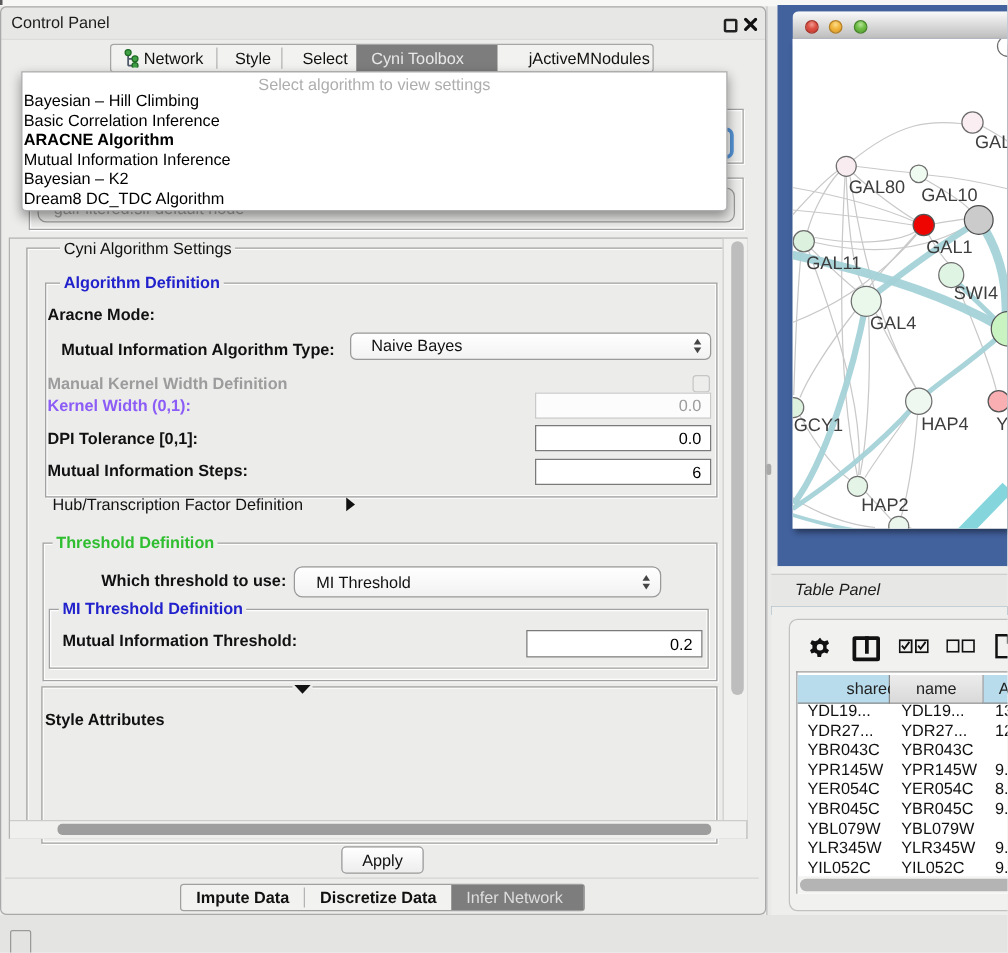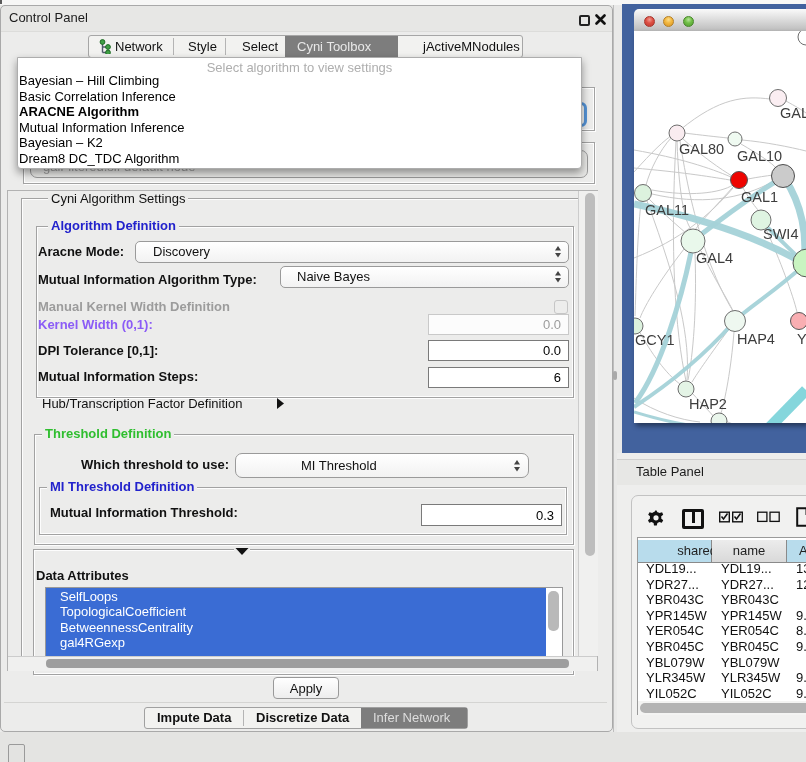--- a/index.html
+++ b/index.html
@@ -54,28 +54,21 @@
 
   <div class="abs" style="left:7px;top:185px;width:589px;height:479px;border:1px solid #b2b2b2;background:#ececeb;">
 
     <div class="etched" style="left:13px;top:7px;width:557px;height:458px;"></div>
     <div class="gtitle" style="left:24px;top:1px;color:#111;margin-left:16px;">Cyni Algorithm Settings</div>
 
     <div class="etched" style="left:28px;top:35px;width:536px;height:170px;"></div>
     <div class="gtitle bold" style="left:40px;top:28px;color:#2222cc;">Algorithm Definition</div>
 
     <div class="abs lbl bold" style="left:30px;top:53px;">Aracne Mode:</div>
-    <div class="combo" style="left:127px;top:50px;width:432px;height:20px;">
-      <span style="position:absolute;left:17px;top:2px;">Discovery</span>
-      <svg style="position:absolute;right:6px;top:4px;" width="8" height="12" viewBox="0 0 8 12">
-          <path d="M4 0 L7 4.5 L1 4.5 Z" fill="#444"></path>
-          <path d="M4 11.5 L7 7 L1 7 Z" fill="#444"></path>
-        </svg>
-    </div>
-    <div class="abs lbl bold" style="left:30px;top:81px;">Mutual Information Algorithm Type:</div>
+    <div class="abs lbl bold" style="left:30px;top:81px;padding-left:11px;">Mutual Information Algorithm Type:</div>
     <div class="combo" style="left:272px;top:75px;width:287px;height:20px;">
       <span style="position:absolute;left:16px;top:2px;">Naive Bayes</span>
       <svg style="position:absolute;right:6px;top:4px;" width="8" height="12" viewBox="0 0 8 12">
           <path d="M4 0 L7 4.5 L1 4.5 Z" fill="#444"></path>
           <path d="M4 11.5 L7 7 L1 7 Z" fill="#444"></path>
         </svg>
     </div>
     <div class="abs lbl bold" style="left:30px;top:108px;color:#9c9c9c;">Manual Kernel Width Definition</div>
     <div class="abs" style="left:546px;top:109px;width:12px;height:12px;background:#ededec;border:1px solid #c6c6c6;border-radius:3px;"></div>
     <div class="abs lbl bold" style="left:30px;top:126px;color:#8b5cf6;">Kernel Width (0,1):</div>
@@ -94,45 +87,40 @@
     <div class="abs lbl" style="left:34px;top:205px;">Hub/Transcription Factor Definition</div>
     <svg class="abs" style="left:267px;top:206px;" width="10" height="13" viewBox="0 0 10 13">
         <path d="M2 1 L9 6.5 L2 12 Z" fill="#111"></path>
       </svg>
 
     <div class="etched" style="left:26px;top:243px;width:538px;height:109px;"></div>
     <div class="gtitle bold" style="left:34px;top:236px;color:#2fbe2f;">Threshold Definition</div>
 
     <div class="abs lbl bold" style="left:73px;top:266px;">Which threshold to use:</div>
     <div class="combo" style="left:227px;top:262px;width:292px;height:23px;border-radius:7px;">
-      <span style="position:absolute;left:17px;top:4px;margin-left:48px;">MI Threshold</span>
+      <span style="position:absolute;left:17px;top:4px;">MI Threshold</span>
       <svg style="position:absolute;right:7px;top:6px;" width="8" height="12" viewBox="0 0 8 12">
           <path d="M4 0 L7 4.5 L1 4.5 Z" fill="#444"></path>
           <path d="M4 11.5 L7 7 L1 7 Z" fill="#444"></path>
         </svg>
     </div>
 
     <div class="etched" style="left:31px;top:296px;width:526px;height:46px;"></div>
     <div class="gtitle bold" style="left:39px;top:289px;color:#2222cc;">MI Threshold Definition</div>
     <div class="abs lbl bold" style="left:42px;top:314px;">Mutual Information Threshold:</div>
     <div class="field" style="left:413px;top:313px;width:139px;height:20px;">
-        <span style="position:absolute;right:7px;top:3px;">0.3</span>
+        <span style="position:absolute;right:7px;top:3px;">0.2</span>
       </div>
 
     <div class="etched" style="left:25px;top:358px;width:539px;height:124px;"></div>
     <svg class="abs" style="left:226px;top:355px;background:#ececeb;" width="16px" height="10" viewBox="0 0 16 10">
         <path d="M1.5 2 L14.5 2 L8 9 Z" fill="#111"></path>
       </svg>
-    <div class="abs lbl bold" style="left:28px;top:377px;">Data Attributes</div>
-
-    <div class="abs" style="left:37px;top:396px;width:516px;height:70px;background:#fff;border:1px solid #999;">
-      <div class="abs" style="left:0;top:0;width:500px;height:70px;background:#3a6cd4;"></div>
-      <div class="abs" style="left:14px;top:1px;font-size:13px;line-height:15.4px;color:#fff;">SelfLoops<br>TopologicalCoefficient<br>BetweennessCentrality<br>gal4RGexp</div>
-      <div class="abs" style="left:502px;top:3px;width:11px;height:40px;background:#b9b9b9;border-radius:5px;"></div>
-    </div>
+    <div class="abs lbl bold" style="left:28px;top:377px;">Style Attributes</div>
+
 
     <div class="abs" style="left:570px;top:0;width:19px;height:465px;background:#f0f0ef;border-left:1px solid #cccccc;"></div>
     <div class="abs" style="left:577px;top:2px;width:10px;height:363px;background:#bdbdbd;border-radius:5px;"></div>
 
     <div class="abs" style="left:0;top:465px;width:589px;height:14px;background:#f0f0ef;border-top:1px solid #cccccc;"></div>
     <div class="abs" style="left:38px;top:468px;width:523px;height:9px;background:#9e9e9e;border-radius:4px;"></div>
   </div>
 
   <div class="abs" style="left:273px;top:672px;width:64px;height:20px;background:linear-gradient(#ffffff,#ededed);border:1px solid #999;border-radius:4px;">
     <div class="abs" style="left:0;top:3px;width:64px;text-align:center;font-size:13px;color:#111;">Apply</div>
@@ -244,21 +232,21 @@
         <text x="635" y="345">GCY1</text>
         <text x="737" y="344">HAP4</text>
         <text x="797" y="344">YG</text>
         <text x="689" y="409">HAP2</text>
       </g>
     </svg>
   </div>
 </div>
 
 <div class="abs" style="left:617px;top:453px;width:189px;height:6px;background:#ededec;"></div>
-<div class="abs" style="left:617px;top:459px;width:189px;height:25px;background:#e7e7e5;border-top:1px solid #cfcfcf;border-bottom:7px solid #0c4a6e;">
+<div class="abs" style="left:617px;top:459px;width:189px;height:25px;background:#e7e7e5;border-top:1px solid #cfcfcf;border-bottom:7px solid #0c4a6e;font-style:italic;">
   <div class="abs" style="left:19px;top:4px;font-size:13px;color:#1c1c1c;">Table Panel</div>
 </div>
 <div class="abs" style="left:617px;top:485px;width:189px;height:277px;background:#eeeeed;"></div>
 
 <div class="abs" style="left:631px;top:495px;width:189px;height:232px;background:#f1f1f0;border:1px solid #c2c2c2;border-radius:7px;">
 
   <svg class="abs" style="left:16px;top:14px;" width="16" height="16" viewBox="0 0 16 16">
     <path fill="#111" d="M8 0 L9.5 2.2 A6 6 0 0 1 11.5 3 L14.1 2.2 L15.2 4.8 L13.2 6.3 A6 6 0 0 1 13.2 8.6 L15.2 10.2 L13.8 12.7 L11.3 12 A6 6 0 0 1 9.4 13 L8.8 15.6 L6 15.5 L5.6 13 A6 6 0 0 1 3.6 12 L1.2 12.8 L0 10.2 L2 8.6 A6 6 0 0 1 2 6.3 L0.2 4.7 L1.5 2.2 L4.2 3 A6 6 0 0 1 6.2 2.1 Z M8 5.2 A2.6 2.6 0 1 0 8 10.4 A2.6 2.6 0 1 0 8 5.2 Z"></path>
   </svg>
   <div class="abs" style="left:50px;top:13px;width:16px;height:14px;border:3px solid #111;border-radius:2px;"></div>

